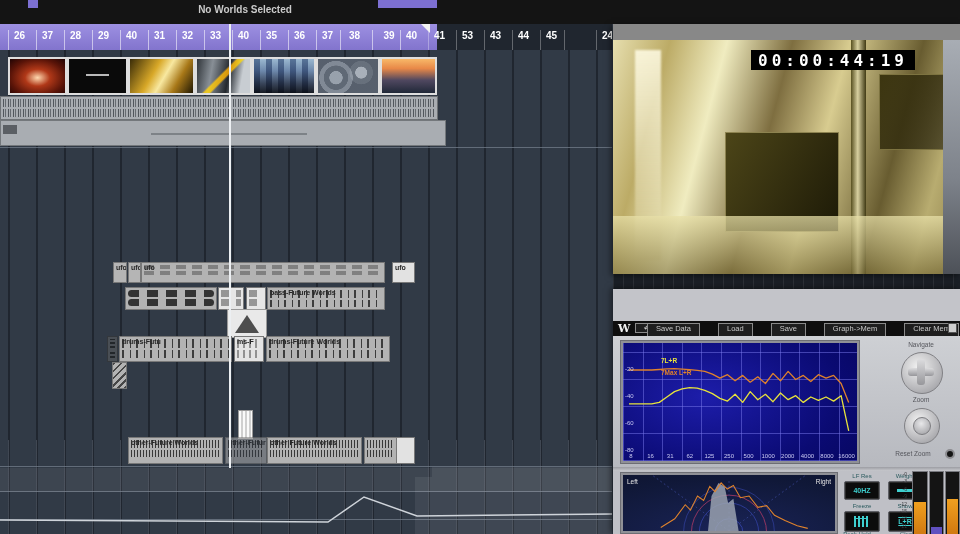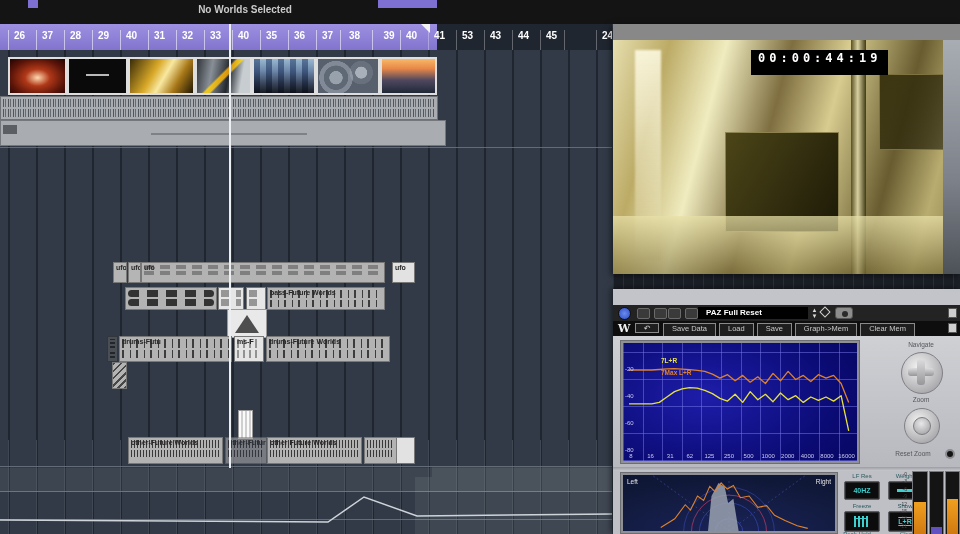--- a/index.html
+++ b/index.html
@@ -89,21 +89,21 @@
   #video-area{left:0;top:16px;width:347px;height:234px;overflow:hidden;
      background:linear-gradient(105deg,#e6deae 0%,#bcab66 14%,#f0ecc0 28%,#7e6e40 44%,#d8cc90 58%,#685c30 76%,#b8ac70 88%,#8a7c48 100%);}
   .vb{position:absolute;}
   #vb1{left:112px;top:92px;width:112px;height:98px;background:linear-gradient(120deg,#4c4518,#1d1a07);border:1px solid #8d8350;}
   #vb2{left:238px;top:0;width:15px;height:234px;background:linear-gradient(90deg,#585020,#d8d0a0 45%,#403a14);}
   #vb3{left:266px;top:34px;width:72px;height:74px;background:linear-gradient(115deg,#3c3510,#16130590);border:1px solid #7d7340;}
   #vb4{left:0;top:176px;width:347px;height:58px;background:linear-gradient(180deg,rgba(232,224,168,.75),rgba(120,108,56,.6));}
   #vb5{left:330px;top:0;width:17px;height:234px;background:linear-gradient(180deg,#a8adb4,#7d828a 60%,#4d5158);}
   #vb6{left:22px;top:10px;width:26px;height:210px;background:linear-gradient(180deg,rgba(255,252,230,.85),rgba(210,198,140,.35));filter:blur(1px);}
   #timecode{left:138px;top:10px;background:#000;color:#fff;font-family:"DejaVu Sans Mono",monospace;
-     font-size:12px;font-weight:bold;letter-spacing:4px;padding:1px 7px 10px 7px;}
+     font-size:16px;font-weight:bold;letter-spacing:4px;padding:1px 7px 0 7px;}
 
   #between-strip{left:613px;top:274px;width:347px;height:15px;background:#1b2027;
      background-image:repeating-linear-gradient(90deg,rgba(255,255,255,.08) 0 1px,transparent 1px 10px);z-index:9;}
 
   
   #paz-win{left:613px;top:289px;width:347px;height:245px;background:#c3c4c9;z-index:10;box-shadow:-2px -1px 6px rgba(0,0,0,.5);}
   #paz-title{left:0;top:0;width:100%;height:16px;background:linear-gradient(#f2f2f2,#d6d6d6);border-bottom:1px solid #999;}
   #paz-title-text{left:7px;top:3px;font-size:8.5px;color:#3c3c3c;white-space:nowrap;}
   #paz-close{right:3px;top:2px;width:13px;height:12px;background:#c83c3c;color:#fff;font-size:8px;
      font-weight:bold;text-align:center;line-height:12px;}
@@ -115,21 +115,21 @@
      line-height:12px;padding-left:8px;}
   #preset-spin{left:198px;top:2px;width:7px;height:12px;color:#ddd;font-size:6px;line-height:6px;text-align:center;}
   #ab-diamond{left:208px;top:3px;width:8px;height:8px;border:1px solid #cfcfcf;transform:rotate(45deg);}
   #cam-btn{left:222px;top:2px;width:18px;height:12px;background:#8d8d8d;border:1px solid #555;border-radius:3px;}
   #cam-btn::after{content:"";position:absolute;left:6px;top:3px;width:6px;height:6px;border-radius:50%;background:#2a2a2a;}
   .edge-btn{width:9px;height:10px;background:#cfcfcf;border:1px solid #555;top:3px;}
   #paz-tb2{left:0;top:32px;width:100%;height:15px;background:#0e0e0e;}
   #waves-logo{left:5px;top:1px;color:#f0f0f0;font-size:11px;font-weight:bold;font-family:"DejaVu Serif",serif;}
   #undo-btn{left:22px;top:2px;width:24px;height:10px;background:#1e1e1e;border:1px solid #8a8a8a;color:#ccc;
      font-size:8px;line-height:9px;text-align:center;}
-  #paz-btn-row{left:50px;top:2px;height:18px;display:flex;gap:3px;}
+  #paz-btn-row{left:34px;top:2px;height:18px;display:flex;gap:18px;}
   .paz-btn{background:#1e1e1e;border:1px solid #8a8a8a;color:#c9c9c9;font-size:7.5px;line-height:9px;
      padding:0 8px;white-space:nowrap;}
   
   #paz-body{left:0;top:47px;width:347px;height:131px;background:linear-gradient(#ced0d4,#b7b9bf);}
   #graph-bezel{left:7px;top:4px;width:240px;height:124px;background:#8f9096;border:1px solid #6d6e74;padding:2px;}
   #graph{position:relative;width:234px;height:118px;overflow:hidden;
      background:radial-gradient(130% 150% at 35% 45%,#1d1daa 0%,#0a0a72 45%,#000040 100%);
      background-image:repeating-linear-gradient(90deg,rgba(120,120,235,.5) 0 1px,transparent 1px 19.6px),
        repeating-linear-gradient(0deg,rgba(120,120,235,.5) 0 1px,transparent 1px 27px),
        radial-gradient(130% 150% at 35% 45%,#1d1daa 0%,#0a0a72 45%,#000040 100%);}
@@ -325,32 +325,20 @@
       <div class="vb" id="vb2"></div>
       <div class="vb" id="vb3"></div>
       <div class="vb" id="vb4"></div>
       <div class="vb" id="vb5"></div>
       <div class="abs" id="timecode">00:00:44:19</div>
     </div>
   </div>
 
   <div class="abs" id="paz-win">
 
-    <div class="abs" id="paz-tb1">
-      <div class="abs" id="power-btn"></div>
-      <div class="abs mini-btn" style="left:24px;"></div>
-      <div class="abs mini-btn" style="left:41px;"></div>
-      <div class="abs mini-btn" style="left:55px;"></div>
-      <div class="abs mini-btn" style="left:72px;"></div>
-      <div class="abs" id="preset-box">PAZ Full Reset</div>
-      <div class="abs" id="preset-spin">▲<br>▼</div>
-      <div class="abs" id="ab-diamond"></div>
-      <div class="abs" id="cam-btn"></div>
-      <div class="abs edge-btn" style="right:3px;"></div>
-    </div>
 
     <div class="abs" id="paz-tb2">
       <div class="abs" id="waves-logo">W</div>
       <div class="abs" id="undo-btn">↶</div>
       <div class="abs" id="paz-btn-row">
           <div class="paz-btn">Save Data</div>
           <div class="paz-btn">Load</div>
           <div class="paz-btn">Save</div>
           <div class="paz-btn">Graph-&gt;Mem</div>
           <div class="paz-btn">Clear Mem</div>

